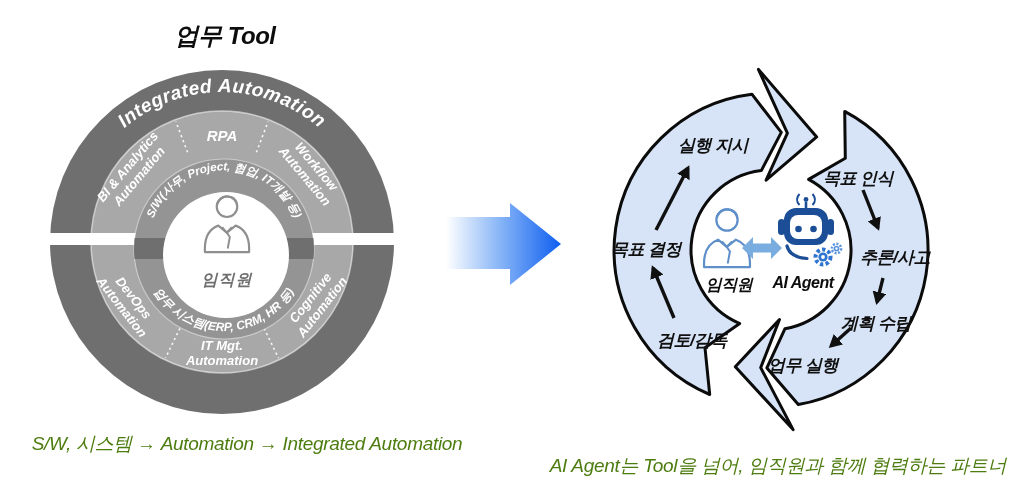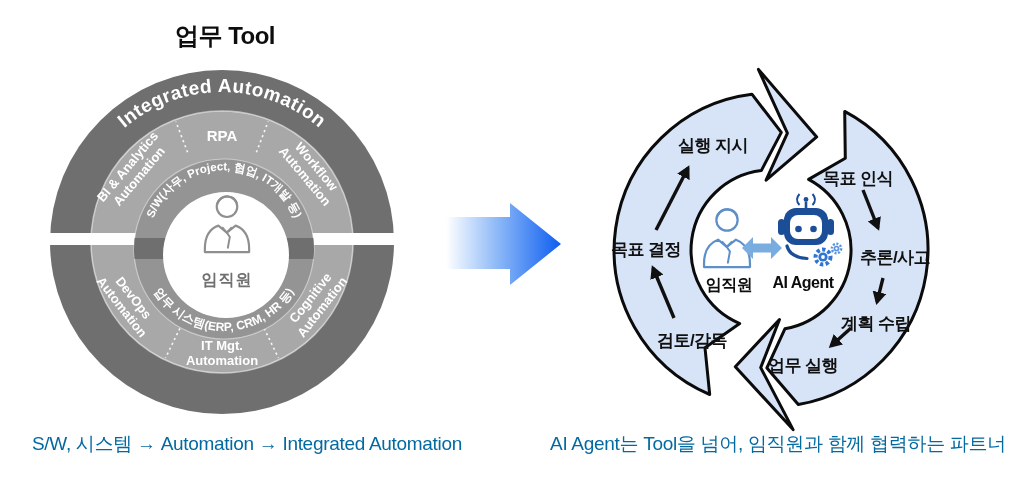--- a/index.html
+++ b/index.html
@@ -1,21 +1,21 @@
 <!DOCTYPE html>
 <html><head>
 <meta charset="utf-8">
 <style>
   html,body{margin:0;padding:0;background:#ffffff;}
   .stage{position:relative;width:1023px;height:488px;background:#ffffff;overflow:hidden;
-         font-family:"Liberation Sans","DejaVu Sans",sans-serif;}
+         font-family:"Liberation Sans","DejaVu Sans",sans-serif;font-style:italic;}
   .panel-title{position:absolute;top:20px;transform:translateX(-50%);
     font-size:24px;font-weight:800;color:#0d0d0d;letter-spacing:-0.5px;white-space:nowrap;}
   .caption{position:absolute;top:431px;transform:translateX(-50%);
-    font-size:19px;font-weight:500;color:#0369a1;letter-spacing:-0.3px;white-space:nowrap;}
+    font-size:19px;font-weight:500;color:#4d7c0f;letter-spacing:-0.3px;white-space:nowrap;}
   svg{position:absolute;}
   text{font-family:"Liberation Sans","DejaVu Sans",sans-serif;}
   .ring-label{fill:#ffffff;font-weight:700;}
   .seg-label{fill:#ffffff;font-weight:700;font-size:13px;}
   .step-label{fill:#101010;font-weight:700;font-size:17px;text-anchor:middle;letter-spacing:-0.5px;}
   .center-label-left{fill:#6f6f6f;font-weight:700;font-size:16px;text-anchor:middle;letter-spacing:1px;}
   .center-label-right{fill:#0d0d0d;font-weight:700;font-size:16px;text-anchor:middle;letter-spacing:-0.5px;}
 </style>
 </head>
 <body>
@@ -161,15 +161,15 @@
       <g transform="translate(836.5,248.5) scale(0.62)">
         <circle r="7.5" fill="none" stroke="#5b94dd" stroke-width="4" stroke-dasharray="3.3 2.4"></circle>
         <circle r="4.6" fill="#5b94dd"></circle>
         <circle r="1.9" fill="#ffffff"></circle>
       </g>
     </g>
     <text class="center-label-right" x="803" y="288">AI Agent</text>
   </svg>
 
   <div class="caption" style="left:247px;">S/W, 시스템 → Automation → Integrated Automation</div>
-  <div class="caption" style="left:778px;">AI Agent는 Tool을 넘어, 임직원과 함께 협력하는 파트너</div>
+  <div class="caption" style="left:778px;margin-top:22px;">AI Agent는 Tool을 넘어, 임직원과 함께 협력하는 파트너</div>
 
 </div>
 
 </body></html>

